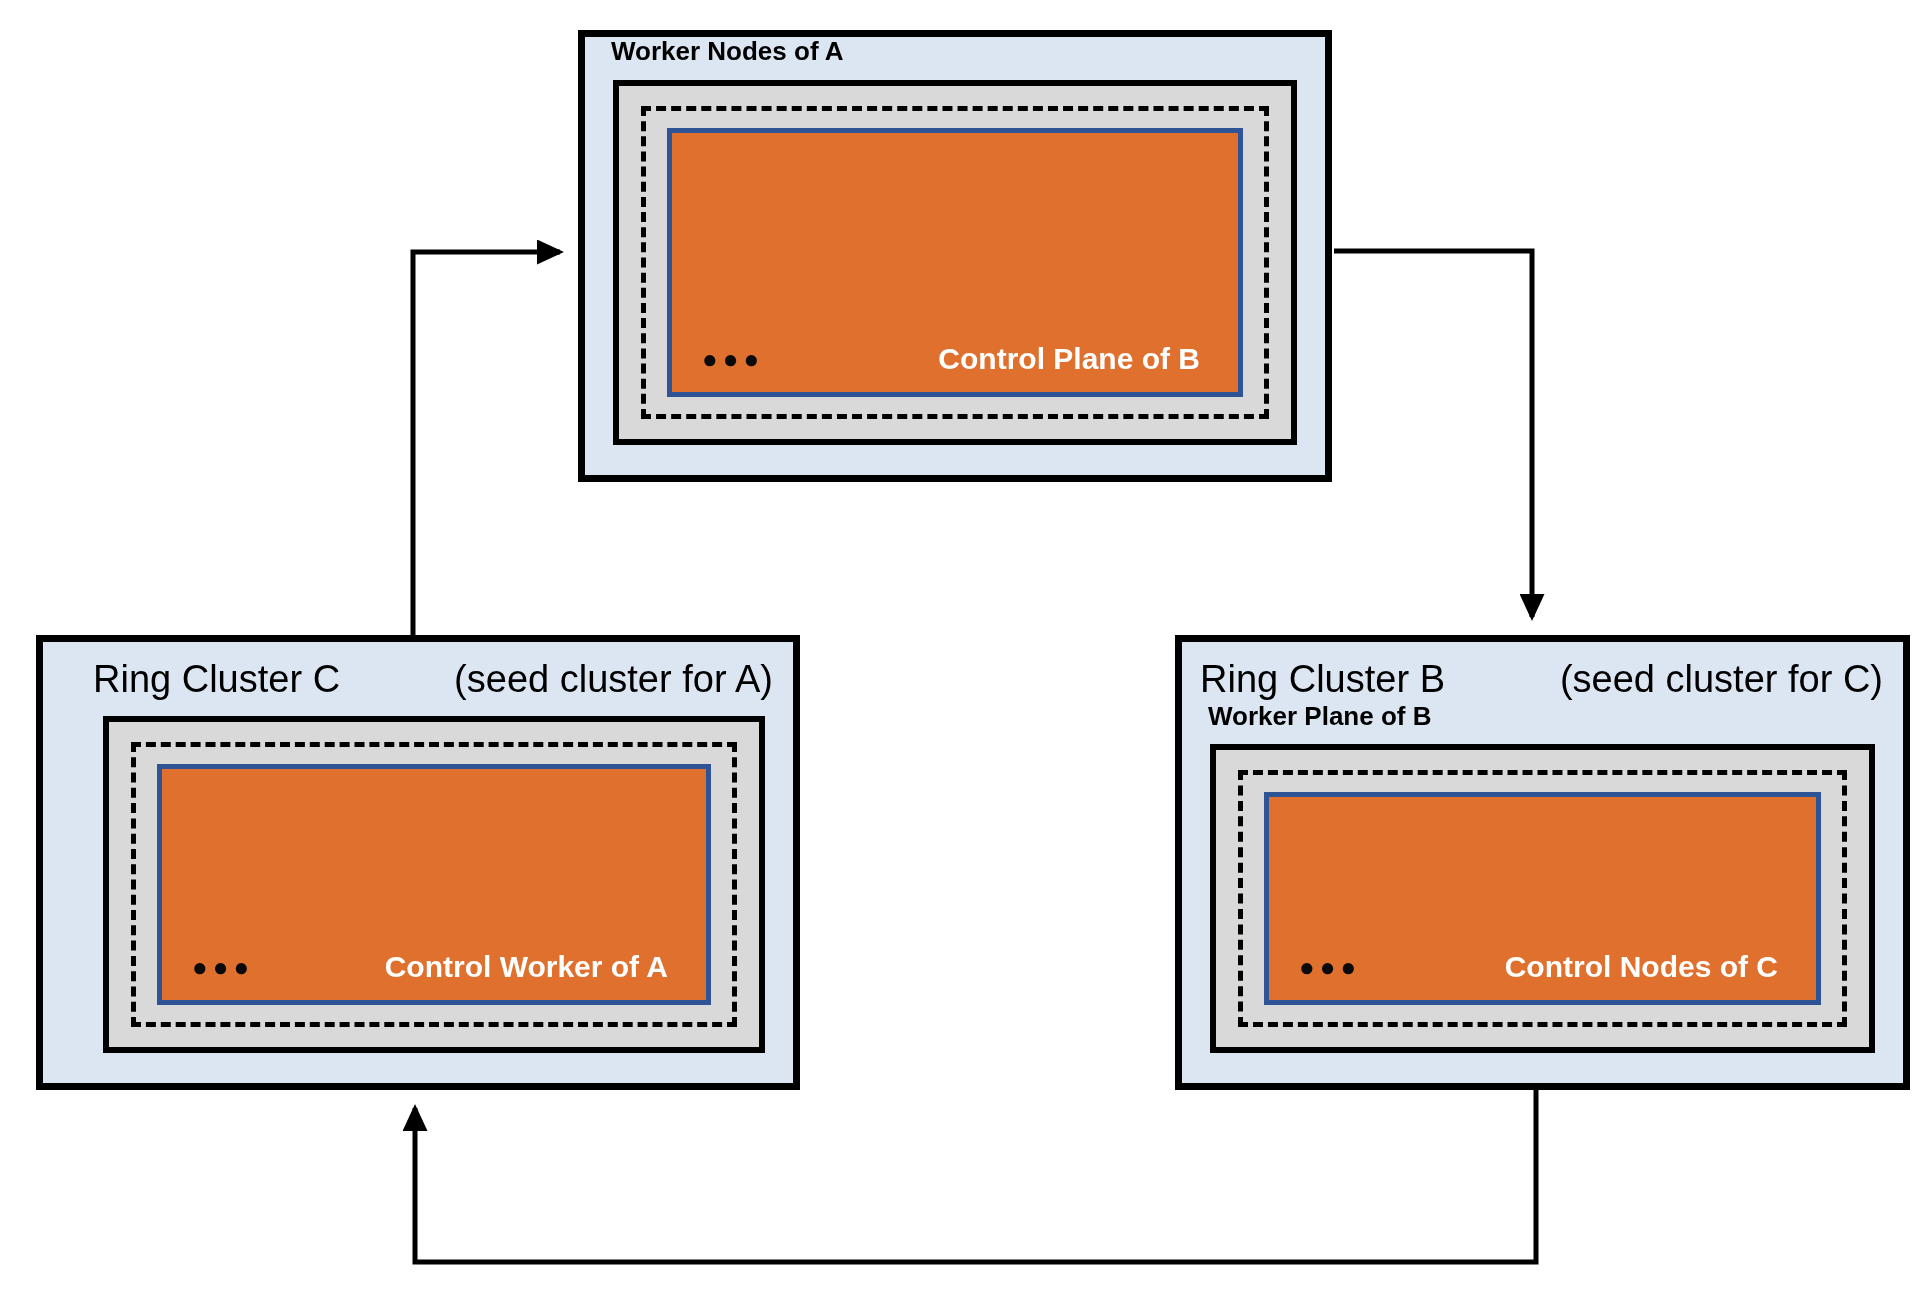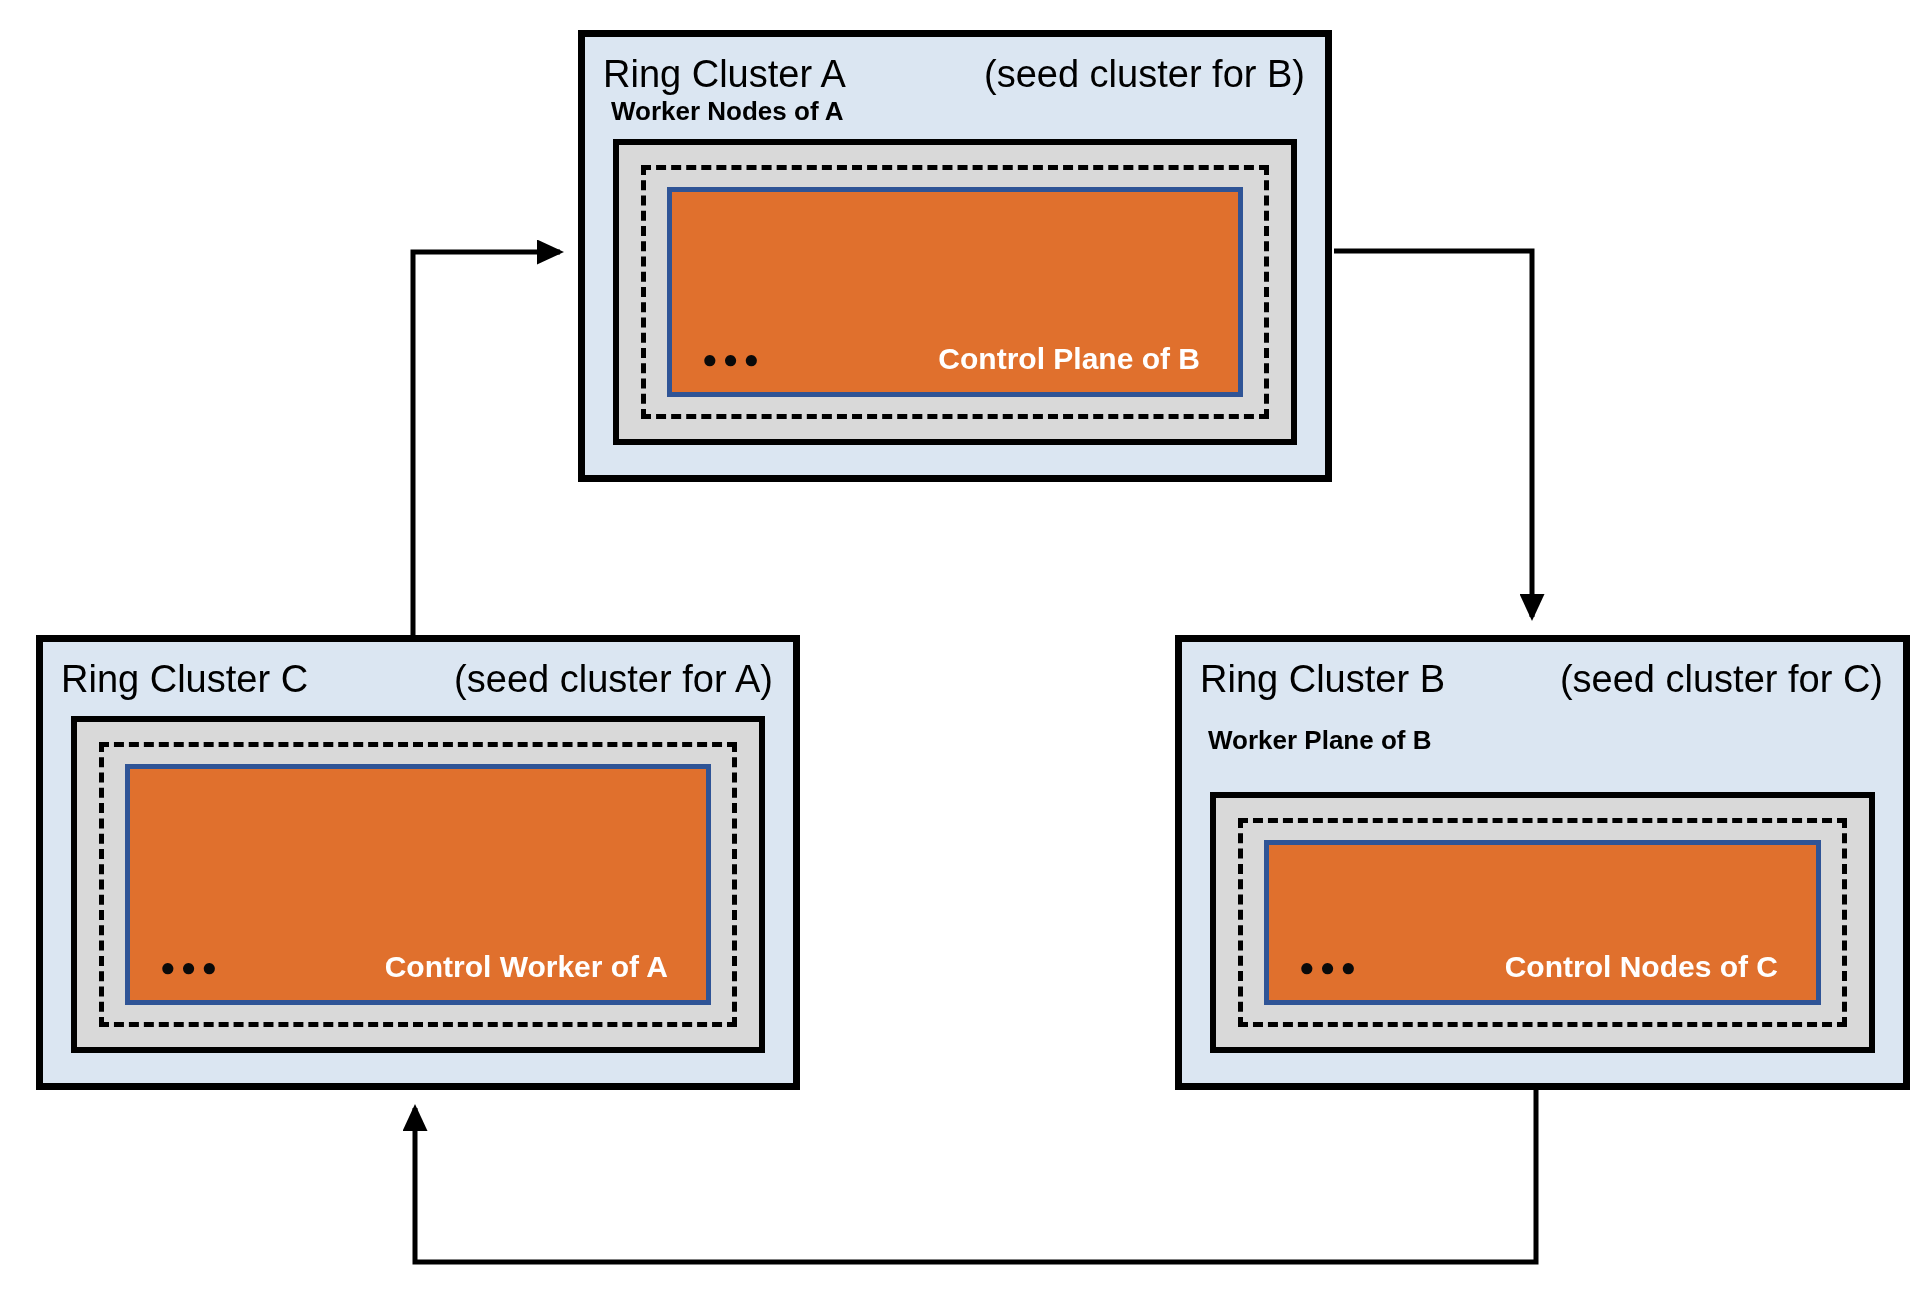--- a/index.html
+++ b/index.html
@@ -33,22 +33,22 @@
   }
   .cluster {
     position: absolute;
     z-index: 2;
     background: var(--cluster-fill);
     border: 7px solid var(--line);
     display: flex;
     flex-direction: column;
   }
   .cluster-a { left: 578px; top: 30px;  width: 754px; height: 452px; }
-  .cluster-c { left: 36px;  top: 635px; width: 764px; height: 455px; }
-  .cluster-b { left: 1175px;top: 635px; width: 735px; height: 455px; gap: 24px; }
+  .cluster-c { left: 36px;  top: 635px; width: 764px; height: 455px; padding-left: 32px; }
+  .cluster-b { left: 1175px;top: 635px; width: 735px; height: 455px; }
 
   .cluster-header {
     display: flex;
     justify-content: space-between;
     align-items: baseline;
     padding: 16px 20px 0 18px;
     color: var(--text);
     font-size: 38px;
     line-height: 1.15;
     white-space: nowrap;
@@ -108,24 +108,20 @@
       <marker id="head" markerUnits="strokeWidth" markerWidth="5.4" markerHeight="5" refX="4.6" refY="2.5" orient="auto">
         <path d="M0,0 L5.4,2.5 L0,5 Z" fill="#000000"></path>
       </marker>
     </defs>
     <path d="M 413 637 L 413 252 L 560 252" fill="none" stroke="#000000" stroke-width="5" marker-end="url(#head)"></path>
     <path d="M 1334 251 L 1532 251 L 1532 617" fill="none" stroke="#000000" stroke-width="5" marker-end="url(#head)"></path>
     <path d="M 1536 1088 L 1536 1262 L 415 1262 L 415 1108" fill="none" stroke="#000000" stroke-width="5" marker-end="url(#head)"></path>
   </svg>
 
   <div class="cluster cluster-a">
-    <div class="cluster-header">
-      <span class="cluster-title">Ring Cluster A</span>
-      <span class="cluster-subtitle">(seed cluster for B)</span>
-    </div>
     <div class="worker-label">Worker Nodes of A</div>
     <div class="worker-box">
       <div class="dashed-box">
         <div class="control-plane">
           <span class="dots">●●●</span>
           <span class="cp-label">Control Plane of B</span>
         </div>
       </div>
     </div>
   </div>

